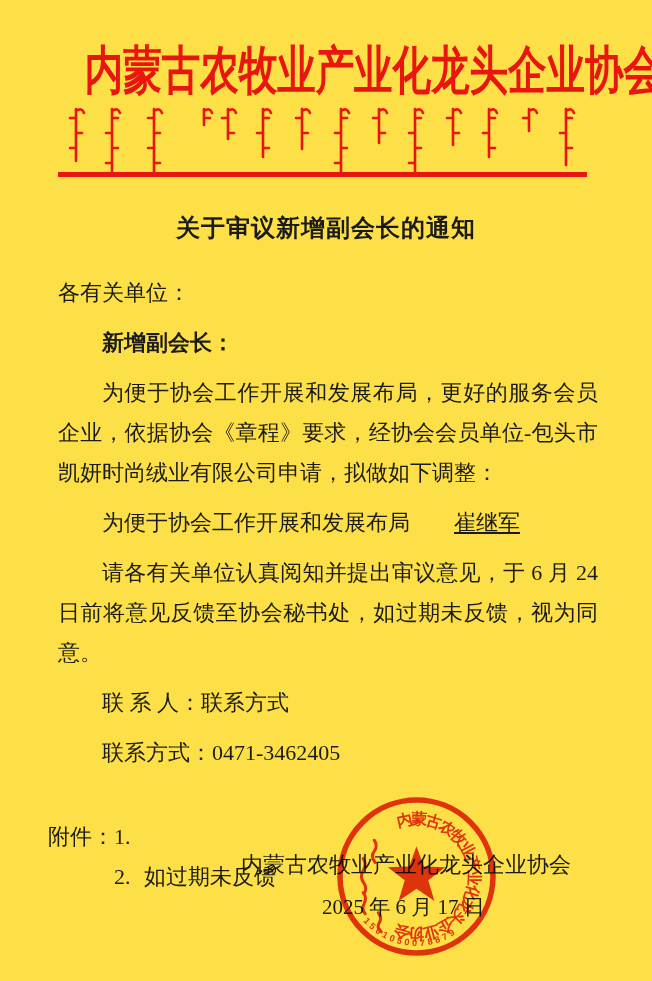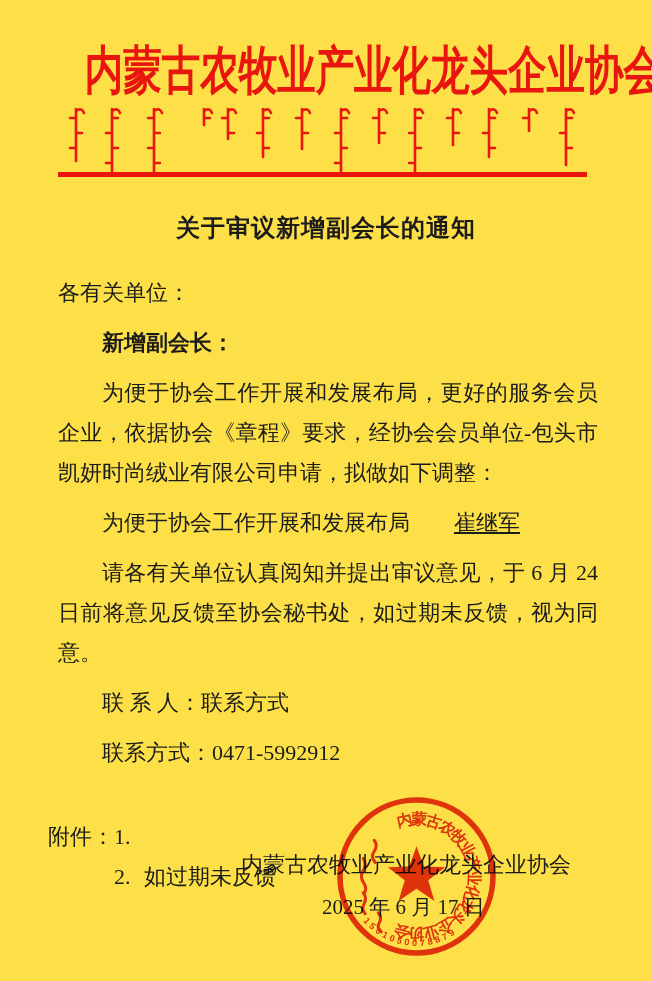--- a/index.html
+++ b/index.html
@@ -102,21 +102,21 @@
 
   <div class="body-col">
     <p>各有关单位：</p>
     <p class="indent bold">新增副会长：</p>
     <p class="indent">为便于协会工作开展和发展布局，更好的服务会员企业，依据协会《章程》要求，经协会会员单位-包头市凯妍时尚绒业有限公司申请，拟做如下调整：</p>
     <p class="indent vp-line"><span>为便于协会工作开展和发展布局</span><span class="person">崔继军</span></p>
     <p class="indent">请各有关单位认真阅知并提出审议意见，于 6 月 24 日前将意见反馈至协会秘书处，如过期未反馈，视为同意。</p>
 
     <div class="contact">
       <p class="indent">联 系 人：联系方式</p>
-      <p class="indent">联系方式：0471-5992912</p>
+      <p class="indent">联系方式：0471-3462405</p>
     </div>
 
     <div class="attachments">
       <div class="att-row">
         <span class="att-label">附件：</span>
         <span class="att-num">1.</span>
       </div>
       <div class="att-row">
         <span class="att-label"></span>
         <span class="att-num">2.</span>

